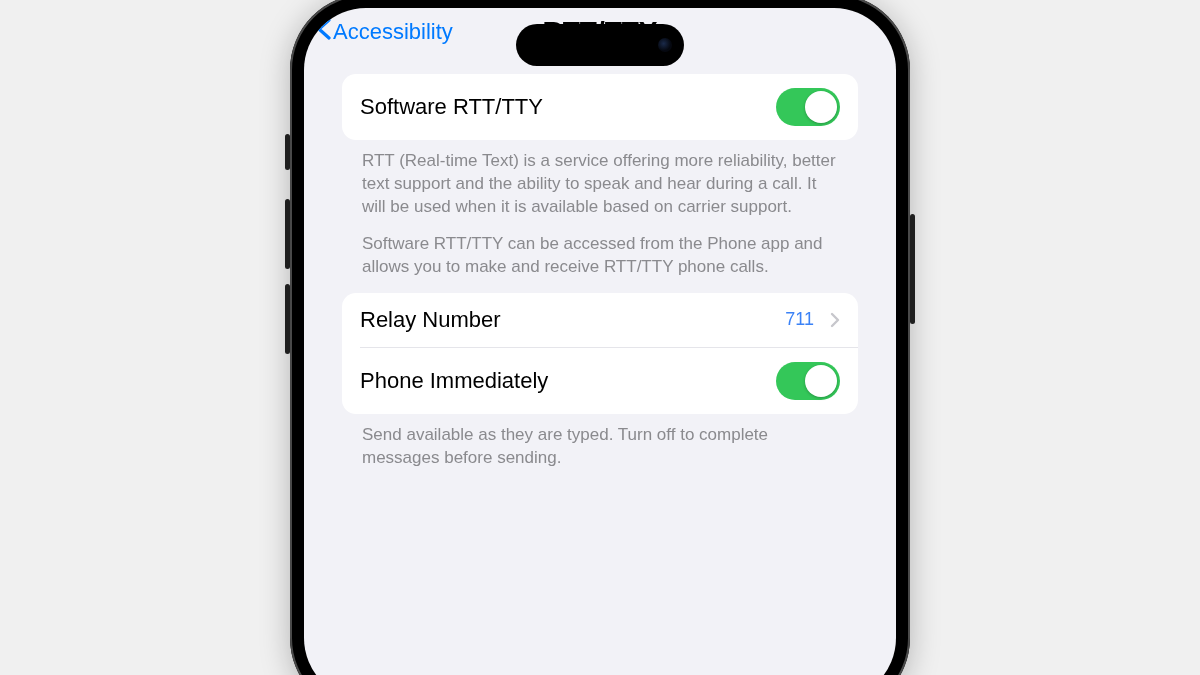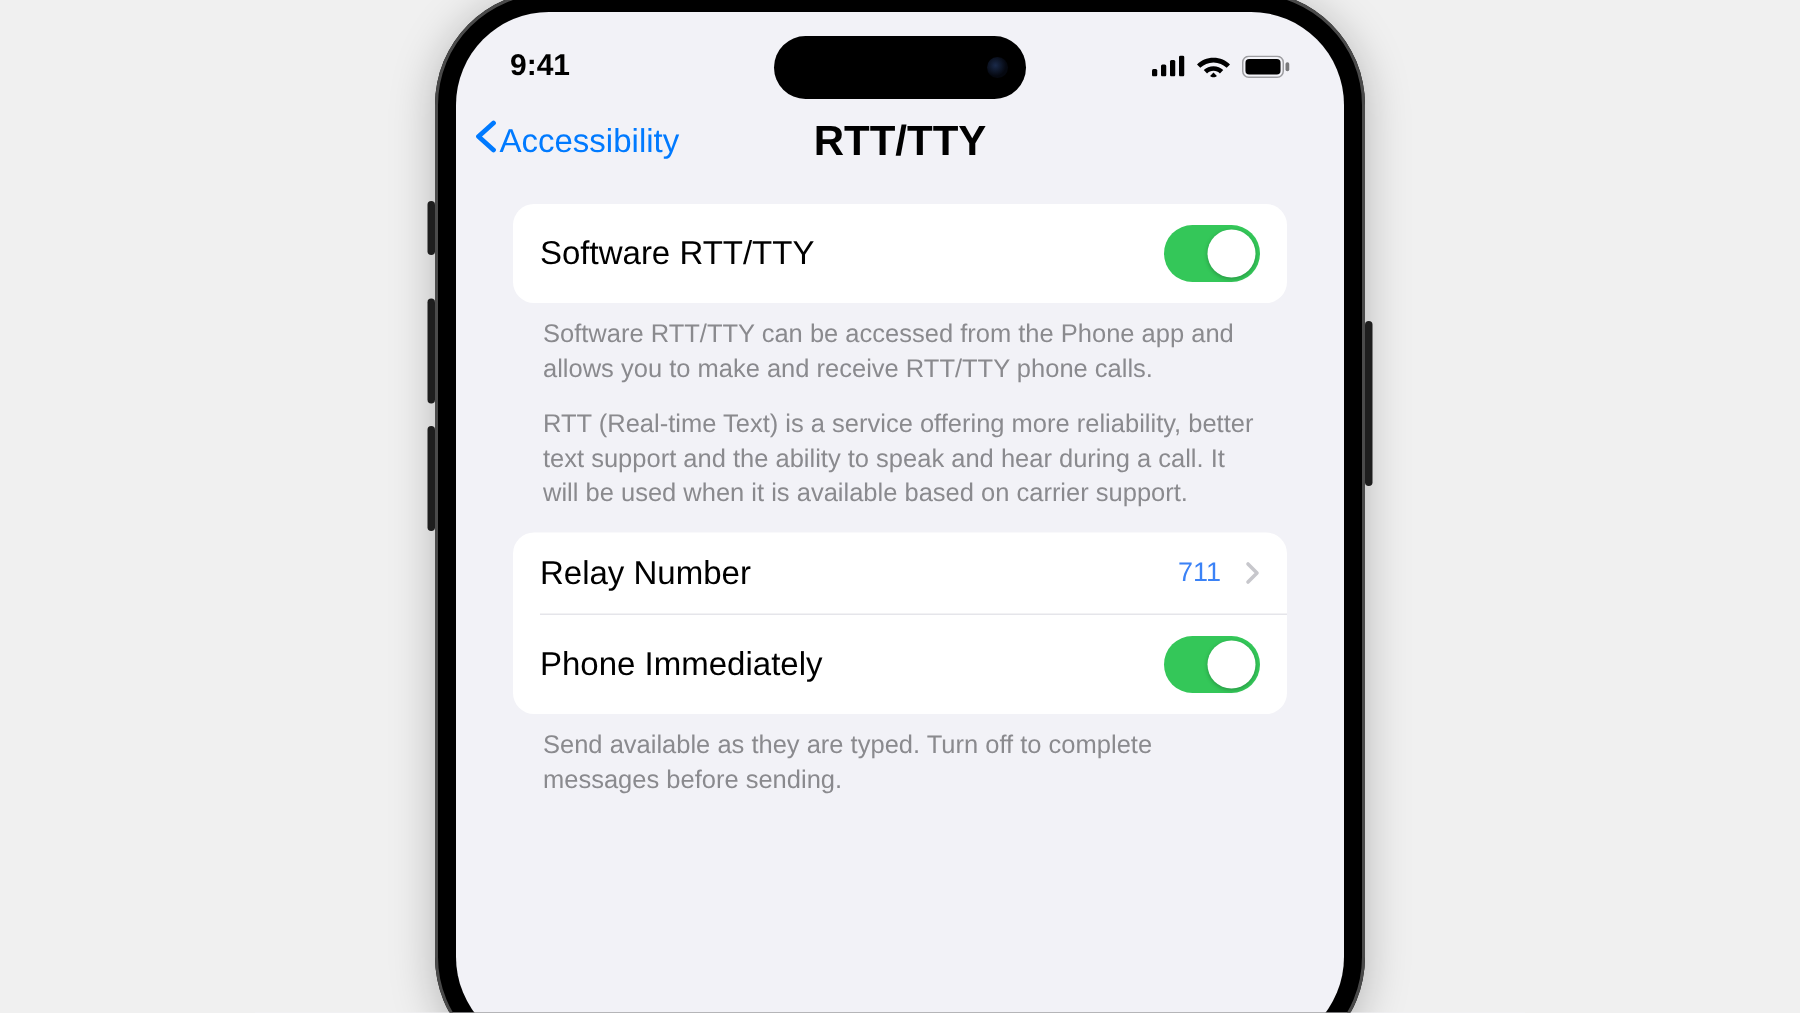--- a/index.html
+++ b/index.html
@@ -158,47 +158,20 @@
   <div class="side-btn left1"></div>
   <div class="side-btn left2"></div>
   <div class="side-btn left3"></div>
   <div class="side-btn right1"></div>
 
   <div class="screen">
     <div class="island">
       <div class="cam"></div>
     </div>
 
-    <div class="status-bar">
-      <span>9:41</span>
-      <div class="status-right">
-        <span class="signal-icon">
-          <svg width="22" height="14" viewBox="0 0 22 14">
-              <g fill="#000">
-                <rect x="0" y="9" width="3.5" height="5" rx="1"></rect>
-                <rect x="6" y="6" width="3.5" height="8" rx="1"></rect>
-                <rect x="12" y="3" width="3.5" height="11" rx="1"></rect>
-                <rect x="18" y="0" width="3.5" height="14" rx="1"></rect>
-              </g>
-            </svg>
-        </span>
-        <span class="wifi-icon">
-          <svg width="22" height="16" viewBox="0 0 22 16">
-              <path fill="#000" d="M11 15.5c.9 0 1.7-.3 2.3-.9l-2.3-2.3-2.3 2.3c.6.6 1.4.9 2.3.9zm0-13C6.6 2.5 2.6 4.2 0 7l2.2 2.2C4.4 7 7.6 5.6 11 5.6s6.6 1.4 8.8 3.6L22 7c-2.6-2.8-6.6-4.5-11-4.5zm0 5.6c-2.5 0-4.8.9-6.5 2.5L6.7 13c1.1-1.1 2.6-1.8 4.3-1.8s3.2.7 4.3 1.8l2.2-2.4c-1.7-1.6-4-2.5-6.5-2.5z"></path>
-            </svg>
-        </span>
-        <span class="battery-icon">
-          <svg width="32" height="15" viewBox="0 0 32 15">
-              <rect x="0.5" y="0.5" width="27" height="14" rx="4" fill="none" stroke="#000" stroke-opacity=".35"></rect>
-              <rect x="2.3" y="2.3" width="23.4" height="10.4" rx="2.5" fill="#000"></rect>
-              <rect x="29" y="4.5" width="2.5" height="6" rx="1.2" fill="#000" fill-opacity=".5"></rect>
-            </svg>
-        </span>
-      </div>
-    </div>
 
     <div class="nav-bar">
       <div class="back-btn">
         <span>
           <svg width="15" height="22" viewBox="0 0 15 22">
               <path d="M13 2 L3 11 L13 20" stroke="#007aff" stroke-width="3.2" fill="none" stroke-linecap="round" stroke-linejoin="round"></path>
             </svg>
         </span>
         <span>Accessibility</span>
       </div>
@@ -209,22 +182,22 @@
 
       <div class="group">
         <div class="row">
           <span>Software RTT/TTY</span>
           <div class="toggle">
             <div class="knob"></div>
           </div>
         </div>
       </div>
       <div class="footer-text">
+        <p>RTT (Real-time Text) is a service offering more reliability, better text support and the ability to speak and hear during a call. It will be used when it is available based on carrier support.</p>
         <p>Software RTT/TTY can be accessed from the Phone app and allows you to make and receive RTT/TTY phone calls.</p>
-        <p>RTT (Real-time Text) is a service offering more reliability, better text support and the ability to speak and hear during a call. It will be used when it is available based on carrier support.</p>
       </div>
 
       <div class="group">
         <div class="row">
           <span>Relay Number</span>
           <span class="value">
             <span>711</span>
             <span class="chev">
               <svg width="10" height="16" viewBox="0 0 10 16">
                   <path d="M2 2 L8 8 L2 14" stroke="#c7c7cc" stroke-width="2.4" fill="none" stroke-linecap="round" stroke-linejoin="round"></path>

